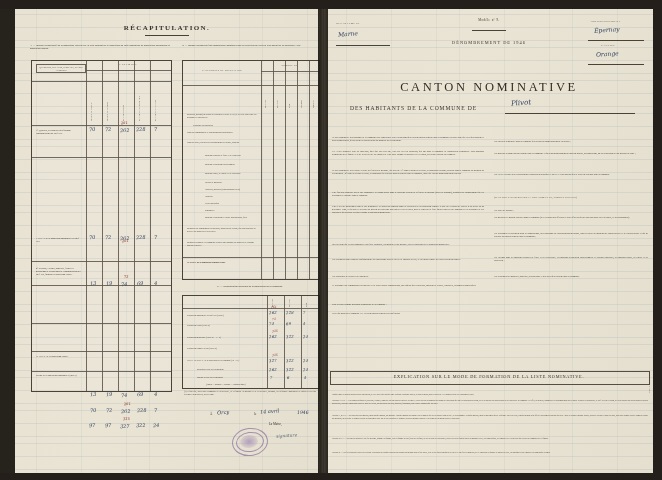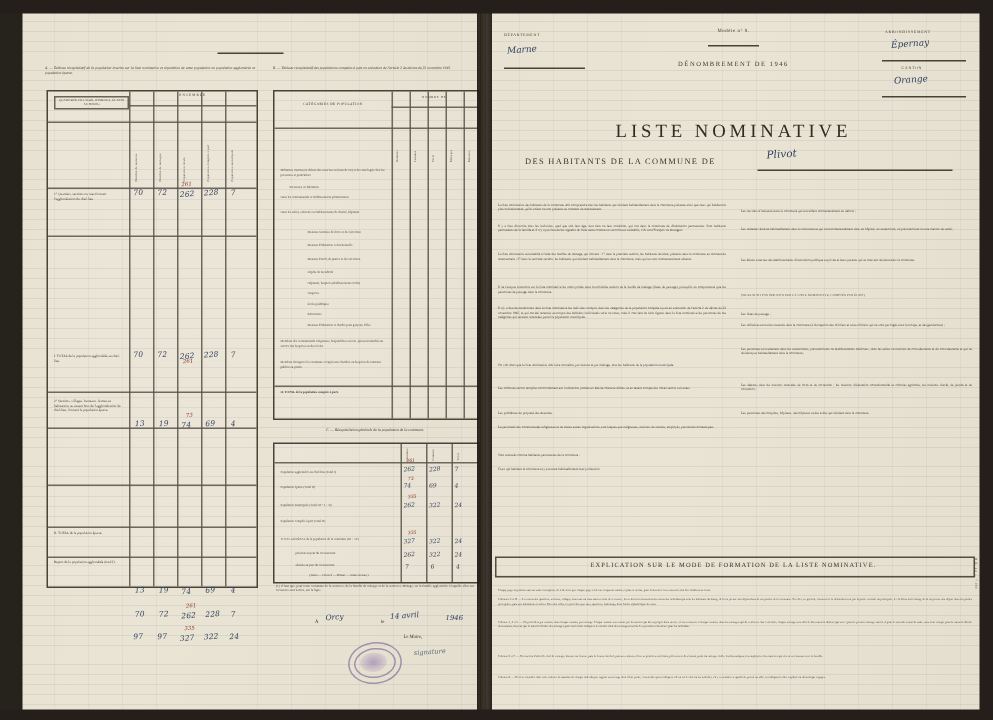--- a/index.html
+++ b/index.html
@@ -98,20 +98,21 @@
         font-size:2.2px;letter-spacing:.4px;color:#4a4237;}
 </style>
 </head>
 <body>
 
 <div class="scan">
 
   <div class="sheet sheet-left">
     <div class="rule"></div>
     <div class="pg">
+      <div class="recap-title">RÉCAPITULATION.</div>
       <div class="recap-rule"></div>
 
       <div class="sectA-head jst">A. — Tableau récapitulatif de la population inscrite sur la liste nominative et répartition de cette population en population agglomérée et population éparse.</div>
       <div class="sectB-head jst">B. — Tableau récapitulatif des populations comptées à part en exécution de l'article 2 du décret du 22 novembre 1945.</div>
 
       <div class="tblA">
         <div class="hline" style="top:20px"></div>
         <div class="hline" style="top:9px;left:54px"></div>
         <div class="vline" style="left:54px"></div>
         <div class="vline" style="left:70px"></div>
@@ -297,21 +298,21 @@
     <div class="hdr-lbl" style="left:590px;top:20px;">ARRONDISSEMENT</div>
     <div class="hw" style="left:594px;top:26px;font-size:6px;">Épernay</div>
     <div class="hdr-line" style="left:588px;top:40px;width:56px;"></div>
     <div class="hdr-lbl" style="left:601px;top:44px;">CANTON</div>
     <div class="hw" style="left:596px;top:50px;font-size:6px;">Orange</div>
     <div class="hdr-line" style="left:588px;top:64px;width:56px;"></div>
 
     <div class="modele">Modèle n° 9.</div>
     <div class="hdr-line" style="left:472px;top:30px;width:34px;"></div>
     <div class="denomb">DÉNOMBREMENT DE 1946</div>
-    <div class="lnom">LISTE NOMINATIVE</div>
+    <div class="lnom">CANTON NOMINATIVE</div>
     <div class="habit">DES HABITANTS DE LA COMMUNE DE</div>
     <div class="hw" style="left:511px;top:99px;font-size:7px;">Plivot</div>
     <div class="hdr-line" style="left:505px;top:113px;width:130px;"></div>
 
     <div class="col colL" style="top:136px;">La liste nominative des habitants de la commune doit comprendre tous les habitants qui résident habituellement dans la commune présente ainsi que ceux qui habitent le plus ordinairement, qu'ils soient ou non présents au moment du recensement.</div>
     <div class="col colL" style="top:150px;">Il y a lieu d'inscrire tous les individus, quel que soit leur âge, leur titre ou leur condition, qui ont dans la commune de d'habitation permanente. Sont habitants permanents de la famille et il n'y a pas lieu de les signaler de l'une autre comme en surcroît eux et établis, s'ils sont Français ou étrangers.</div>
     <div class="col colL" style="top:169px;">La liste nominative sera établie à l'aide des feuilles de ménage, qui doivent : 1° dans la première section, les habitants résidant, présents dans la commune au moment du recensement ; 2° dans la seconde section, les habitants qui résident habituellement dans la commune, mais qui en sont momentanément absents.</div>
     <div class="col colL" style="top:191px;">Il ne faut pas transcrire sur la liste nominative les noms portés dans la troisième section de la feuille de ménage (listes de passage), puisqu'ils ne comprennent que les personnes de passage dans la commune.</div>
     <div class="col colL" style="top:205px;">Il n'y a lieu de mentionner dans la liste nominative les individus compris dans les catégories de la population comptée à part en exécution de l'article 2 du décret du 22 novembre 1945, et qui ont été recensés au moyen des bulletins individuels verts ou roses, mais il convient de faire figurer dans la liste nominative les personnes de ces catégories qui seraient recensées parmi la population municipale.</div>
     <div class="col colL" style="top:243px;">On voit donc que la liste nominative doit faire connaître, par maison et par ménage, tous les habitants de la population municipale.</div>

